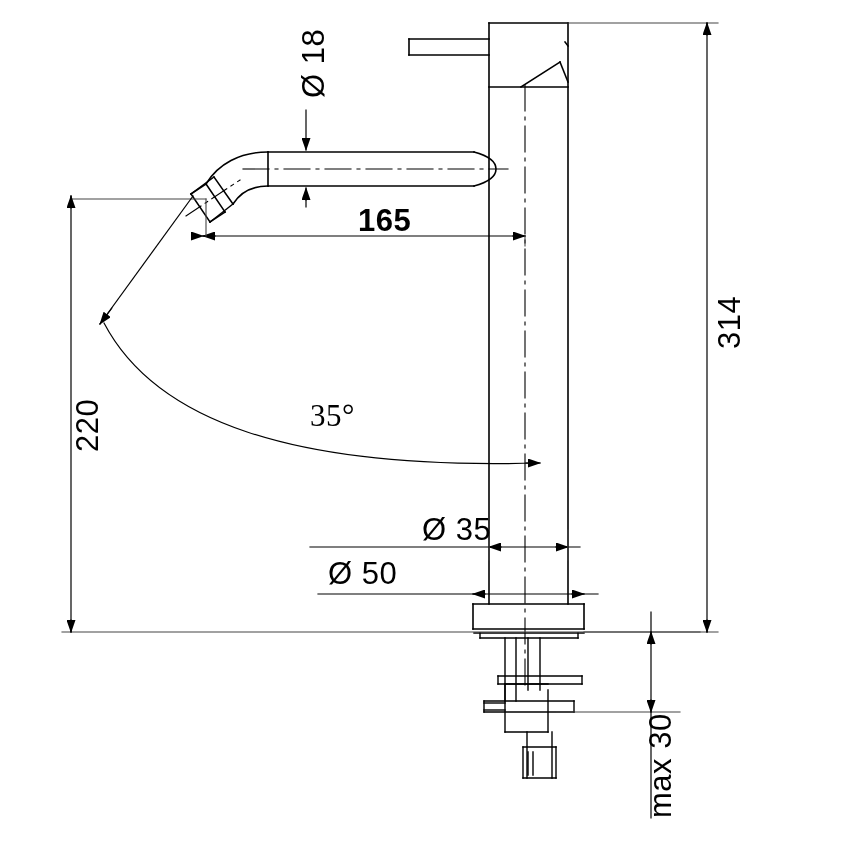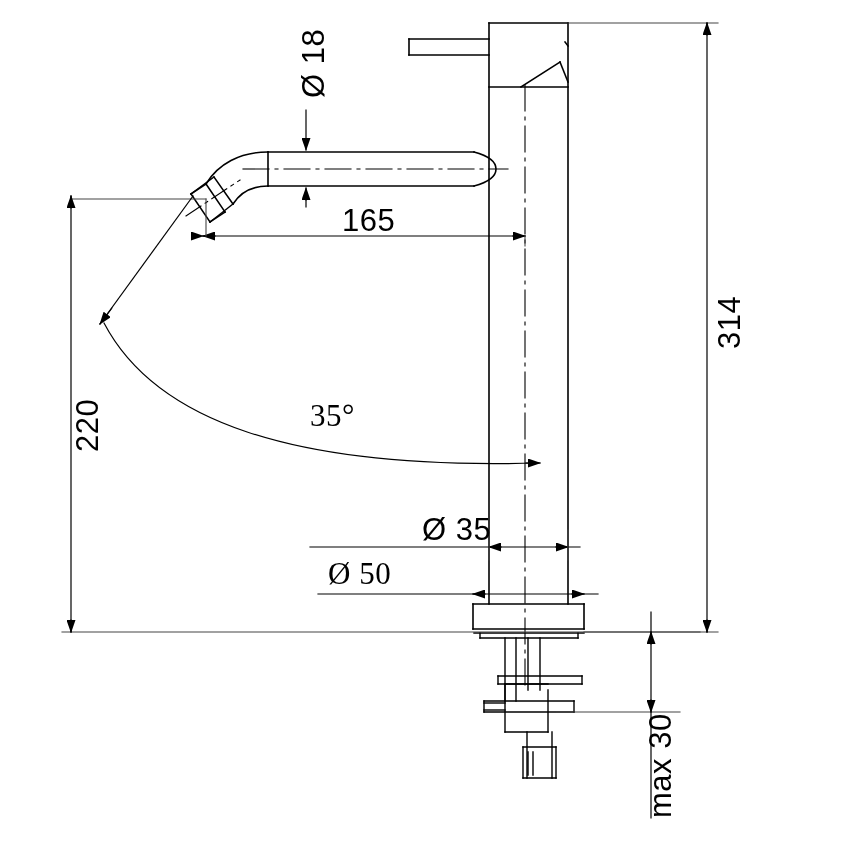--- a/index.html
+++ b/index.html
@@ -229,33 +229,33 @@
         <path d="M651,700 L651,712" marker-end="url(#ah)"></path>
       </g>
 
     </g>
   </svg>
 
   <div class="dim-text" style="left:296px; top:98px;">
     <span class="rot90" style="display:inline-block;">Ø 18</span>
   </div>
 
-  <div class="dim-text" style="left:342px; top:203px;">165</div>
+  <div class="dim-text" style="left:358px; top:203px;font-weight:bold;">165</div>
 
   <div class="dim-text" style="left:70px; top:452px;">
     <span class="rot90" style="display:inline-block;">220</span>
   </div>
 
   <div class="dim-text" style="left:712px; top:349px;">
     <span class="rot90" style="display:inline-block;">314</span>
   </div>
 
   <div class="dim-text" style="left:310px; top:398px;font-family:Liberation Serif, serif;">35°</div>
 
   <div class="dim-text" style="left:422px; top:512px;">Ø 35</div>
 
-  <div class="dim-text" style="left:328px; top:556px;font-family:Liberation Serif, serif;">Ø 50</div>
+  <div class="dim-text" style="left:328px; top:556px;">Ø 50</div>
 
   <div class="dim-text" style="left:643px; top:818px;">
     <span class="rot90" style="display:inline-block;">max 30</span>
   </div>
 
 </div>
 
 </body></html>

